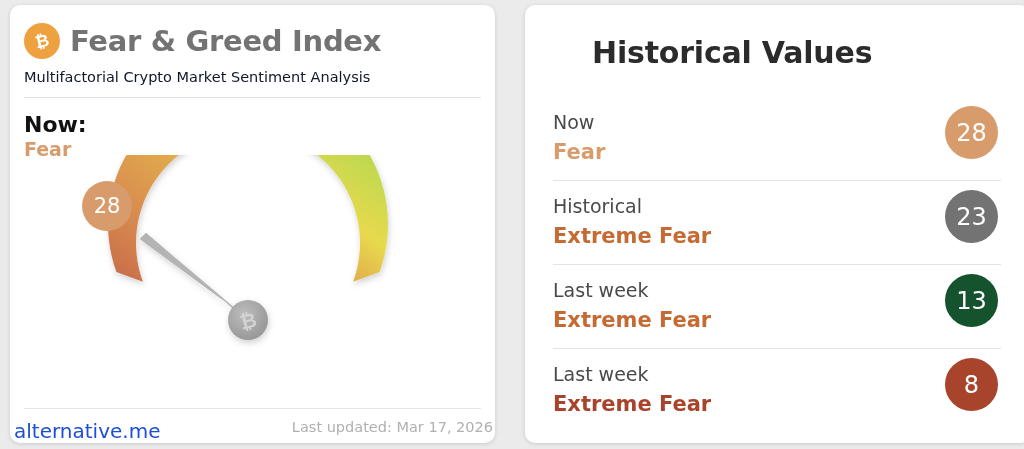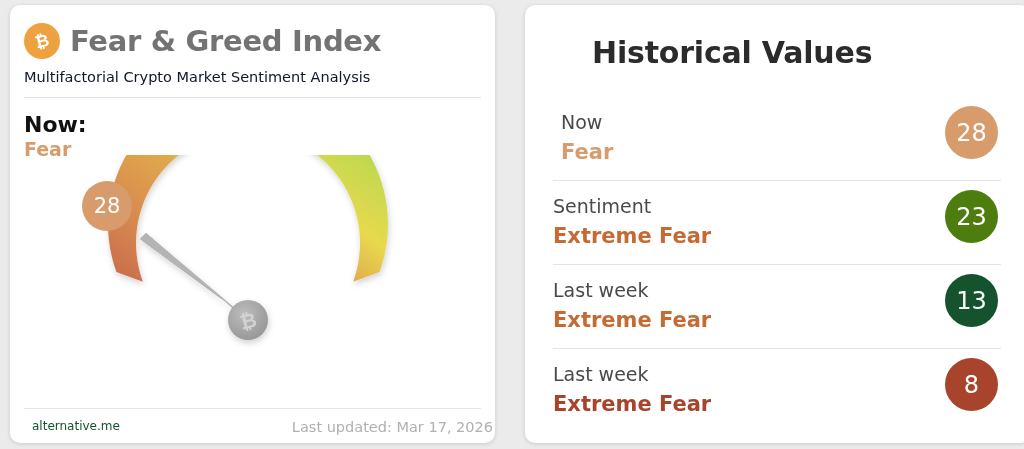--- a/index.html
+++ b/index.html
@@ -126,24 +126,24 @@
   .footer-divider {
     position: absolute;
     left: 14px;
     top: 403px;
     width: 457px;
     height: 1px;
     background: #e6e6e6;
   }
   .footer-left {
     position: absolute;
-    left: 22px;
+    left: 4px;
     top: 414px;
-    font-size: 12px;
-    color: #14532d;
+    font-size: 20px;
+    color: #1d4ed8;
   }
   .footer-right {
     position: absolute;
     right: 2px;
     top: 414px;
     font-size: 14.5px;
     color: #b0b0b0;
   }
 
   
@@ -161,21 +161,21 @@
     position: absolute;
     left: 28px;
     top: 92px;
     width: 448px;
   }
   .hist-row {
     position: relative;
     height: 83px;
     border-top: 1px solid #e4e4e4;
   }
-  .hist-row:first-child { border-top: none; margin-left: 8px; }
+  .hist-row:first-child { border-top: none; }
   .hist-period {
     position: absolute;
     left: 0;
     top: 14px;
     font-size: 19px;
     color: #4a4a4a;
   }
   .hist-class {
     position: absolute;
     left: 0;
@@ -269,23 +269,23 @@
 
   <div id="hist-list">
 
     <div class="hist-row">
       <div class="hist-period">Now</div>
       <div class="hist-class" style="color: rgb(216, 155, 108);">Fear</div>
       <div class="hist-badge" style="background: rgb(216, 155, 108);">28</div>
     </div>
 
     <div class="hist-row">
-      <div class="hist-period">Sentiment</div>
+      <div class="hist-period">Historical</div>
       <div class="hist-class" style="color: rgb(198, 106, 51);">Extreme Fear</div>
-      <div class="hist-badge" style="background: #4d7c0f;">23</div>
+      <div class="hist-badge" style="background: #737373;">23</div>
     </div>
 
     <div class="hist-row">
       <div class="hist-period">Last week</div>
       <div class="hist-class" style="color: rgb(198, 106, 51);">Extreme Fear</div>
       <div class="hist-badge" style="background: #14532d;">13</div>
     </div>
 
     <div class="hist-row">
       <div class="hist-period">Last week</div>

